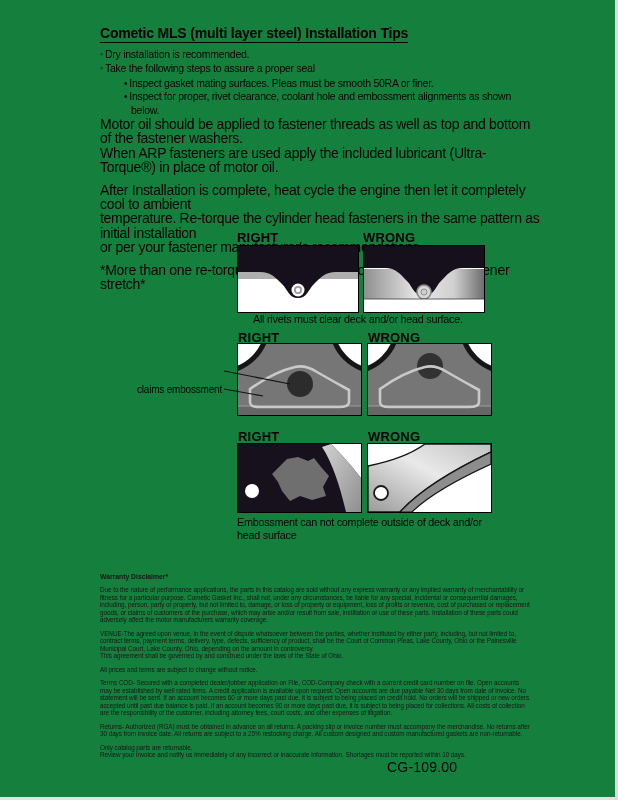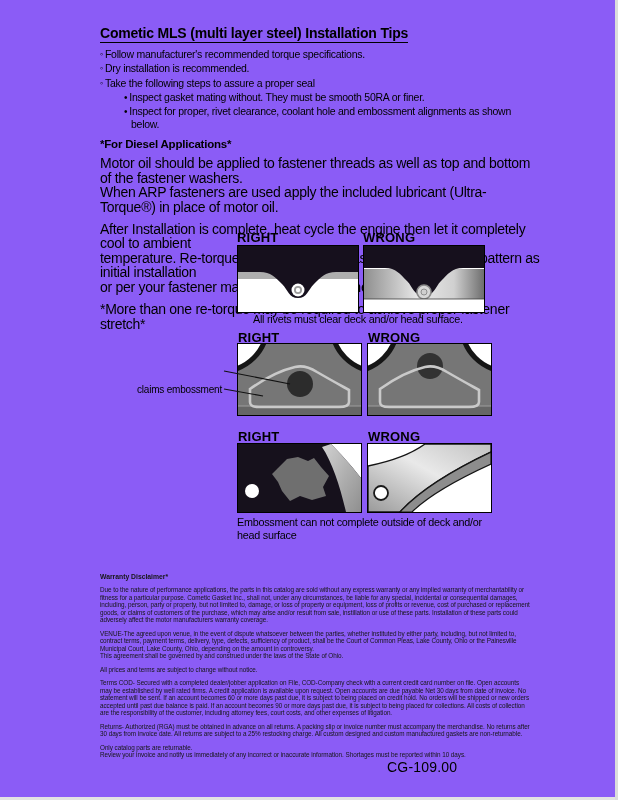--- a/index.html
+++ b/index.html
@@ -1,17 +1,17 @@
 <!DOCTYPE html>
 <html><head>
 <meta charset="utf-8">
 <style>
   html,body { margin:0; padding:0; background:#ffffff; }
   .page {
-    position:relative; width:618px; height:800px; background:#8b5cf6;
+    position:relative; width:618px; height:800px; background:#15803d;
     font-family:"Liberation Sans","DejaVu Sans",sans-serif; color:#000;
     overflow:hidden;
     box-shadow: inset -3px 0 0 #dcdcdc, inset 0 -3px 0 #e3e3e3;
   }
   
   .content { position:absolute; left:100px; top:24px; width:440px; }
   .title {
     display:inline-block; font-size:14px; font-weight:bold; letter-spacing:-0.2px;
     border-bottom:1.6px solid #000; padding-bottom:1px; margin:0 0 5px 0;
   }
@@ -37,28 +37,26 @@
 </style>
 </head>
 <body>
 
 <div class="page">
 
   <div class="content">
     <div class="title">Cometic MLS (multi layer steel) Installation Tips</div>
 
     <div class="tips">
-      <div class="tip"><span class="mk">◦</span><span>Follow manufacturer's recommended torque specifications.</span></div>
       <div class="tip"><span class="mk">◦</span><span>Dry installation is recommended.</span></div>
       <div class="tip"><span class="mk">◦</span><span>Take the following steps to assure a proper seal</span></div>
-      <div class="subtip"><span class="mk">•</span><span>Inspect gasket mating without.  They must be smooth 50RA or finer.</span></div>
+      <div class="subtip"><span class="mk">•</span><span>Inspect gasket mating surfaces.  Pleas must be smooth 50RA or finer.</span></div>
       <div class="subtip"><span class="mk">•</span><span>Inspect for proper, rivet clearance, coolant hole and embossment alignments as shown below.</span></div>
     </div>
 
-    <div class="diesel-h">*For Diesel Applications*</div>
     <div class="para">Motor oil should be applied to fastener threads as well as top and bottom of the fastener washers.
 When ARP fasteners are used apply the included lubricant (Ultra-Torque®) in place of motor oil.</div>
     <div class="para">After Installation is complete, heat cycle the engine then let it completely cool to ambient
 temperature. Re-torque the cylinder head fasteners in the same pattern as initial installation
 or per your fastener manufacturer's recommendations.</div>
     <div class="para">*More than one re-torque may be required to achieve proper fastener stretch*</div>
   </div>
 
   <div class="dg-title" style="left:237px; top:230px;">RIGHT</div>
   <div class="dg-title" style="left:363px; top:230px;">WRONG</div>

